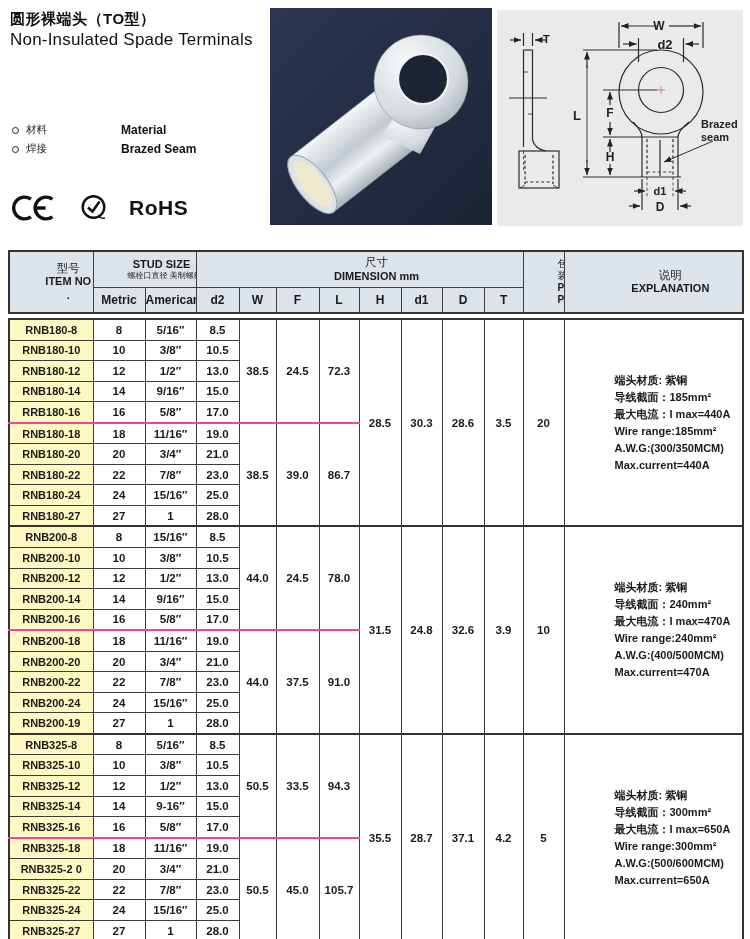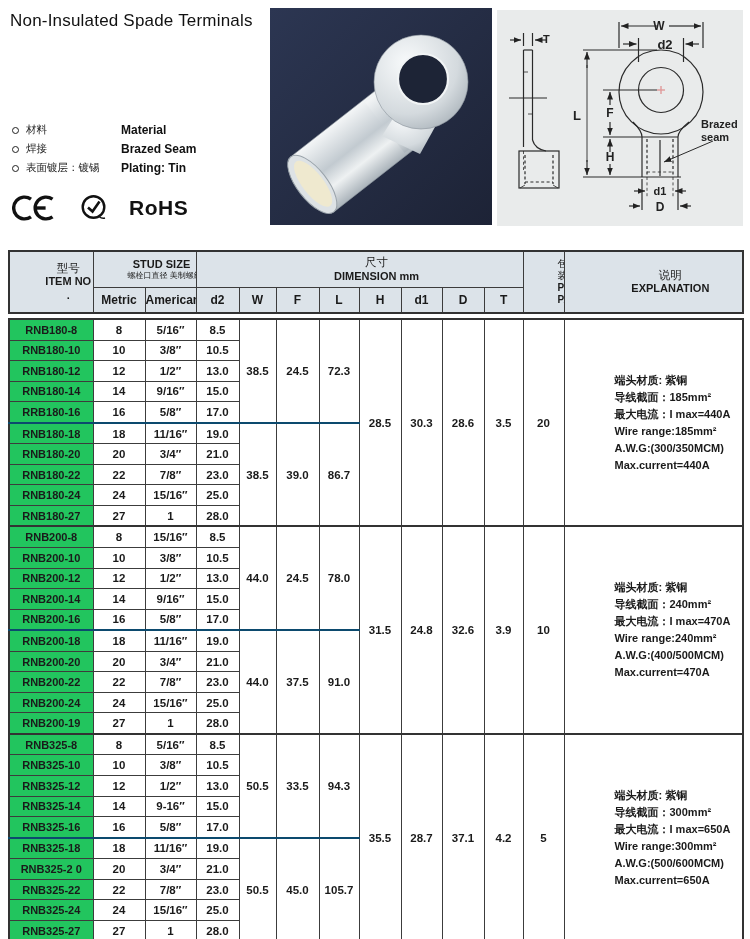--- a/index.html
+++ b/index.html
@@ -36,49 +36,45 @@
   .hrowA th { height:35px;padding-left:34px; }
   .hrowB th { height:24px; font-size:12px; font-weight:700; }
   .hd-zh { font-size:11.5px; font-weight:400; line-height:1.25; }
   .hd-en { font-size:11px; font-weight:700; line-height:1.25; }
   .hd-pack-zh { font-size:10px; font-weight:400; line-height:1.2; }
   .hd-pack-en { font-size:10px; font-weight:700; line-height:1.2; }
   .hd-small-zh { font-size:8px; font-weight:400; white-space:nowrap; letter-spacing:0; line-height:1.1; }
 
   .spec-body-table { margin-top:4px; }
   .spec-body-table td { height:19.55px; font-size:11.5px; font-weight:700; background:#fff; }
-  .spec-body-table td.col-item { background:#22c55e; font-size:11px; }
+  .spec-body-table td.col-item { background:#fef9c3; font-size:11px; }
   .spec-body-table tr.group-start td { border-top:2px solid #333; }
-  .spec-body-table tr.sub-start td { border-top:2px solid #0c4a6e; }
+  .spec-body-table tr.sub-start td { border-top:2px solid #ec4899; }
   .spec-body-table td.expl { text-align:left; padding-left:50px; font-size:11px; font-weight:700; line-height:1.55; }
 </style>
 </head>
 <body>
 
 <div class="page">
 
   <div class="title">
+    <div class="zh">圆形裸端头（TO型）</div>
     <div class="en">Non-Insulated Spade Terminals</div>
   </div>
 
   <div class="materials">
     <div class="mat-row">
       <span class="bullet"></span>
       <span class="mat-zh">材料</span>
       <span class="mat-en">Material</span>
     </div>
     <div class="mat-row">
       <span class="bullet"></span>
       <span class="mat-zh">焊接</span>
       <span class="mat-en">Brazed Seam</span>
-    </div>
-    <div class="mat-row">
-      <span class="bullet"></span>
-      <span class="mat-zh">表面镀层：镀锡</span>
-      <span class="mat-en">Plating: Tin</span>
     </div>
   </div>
 
   <div class="certs">
     <svg width="46" height="28" viewBox="0 0 46 28" aria-label="CE">
       <g fill="none" stroke="#111" stroke-width="3.4">
         <path d="M 19,5.2 A 10.9,10.9 0 1 0 19,22.8"></path>
         <path d="M 40.5,5.2 A 10.9,10.9 0 1 0 40.5,22.8"></path>
         <path d="M 24,14 H 33.6"></path>
       </g>

